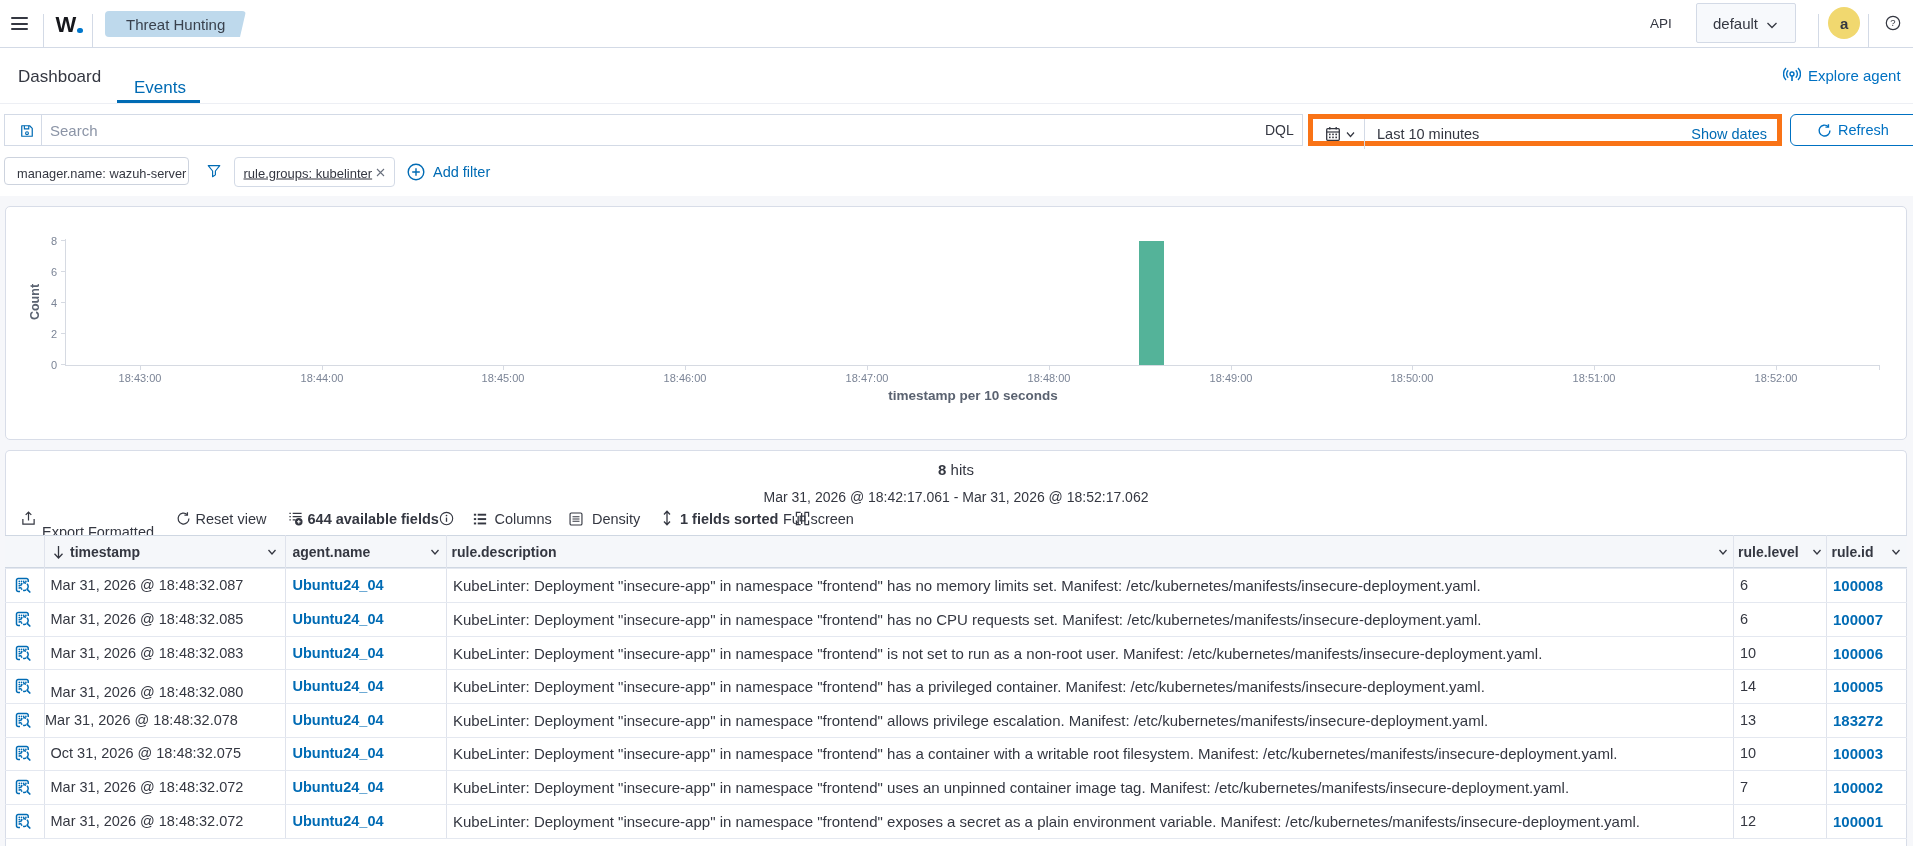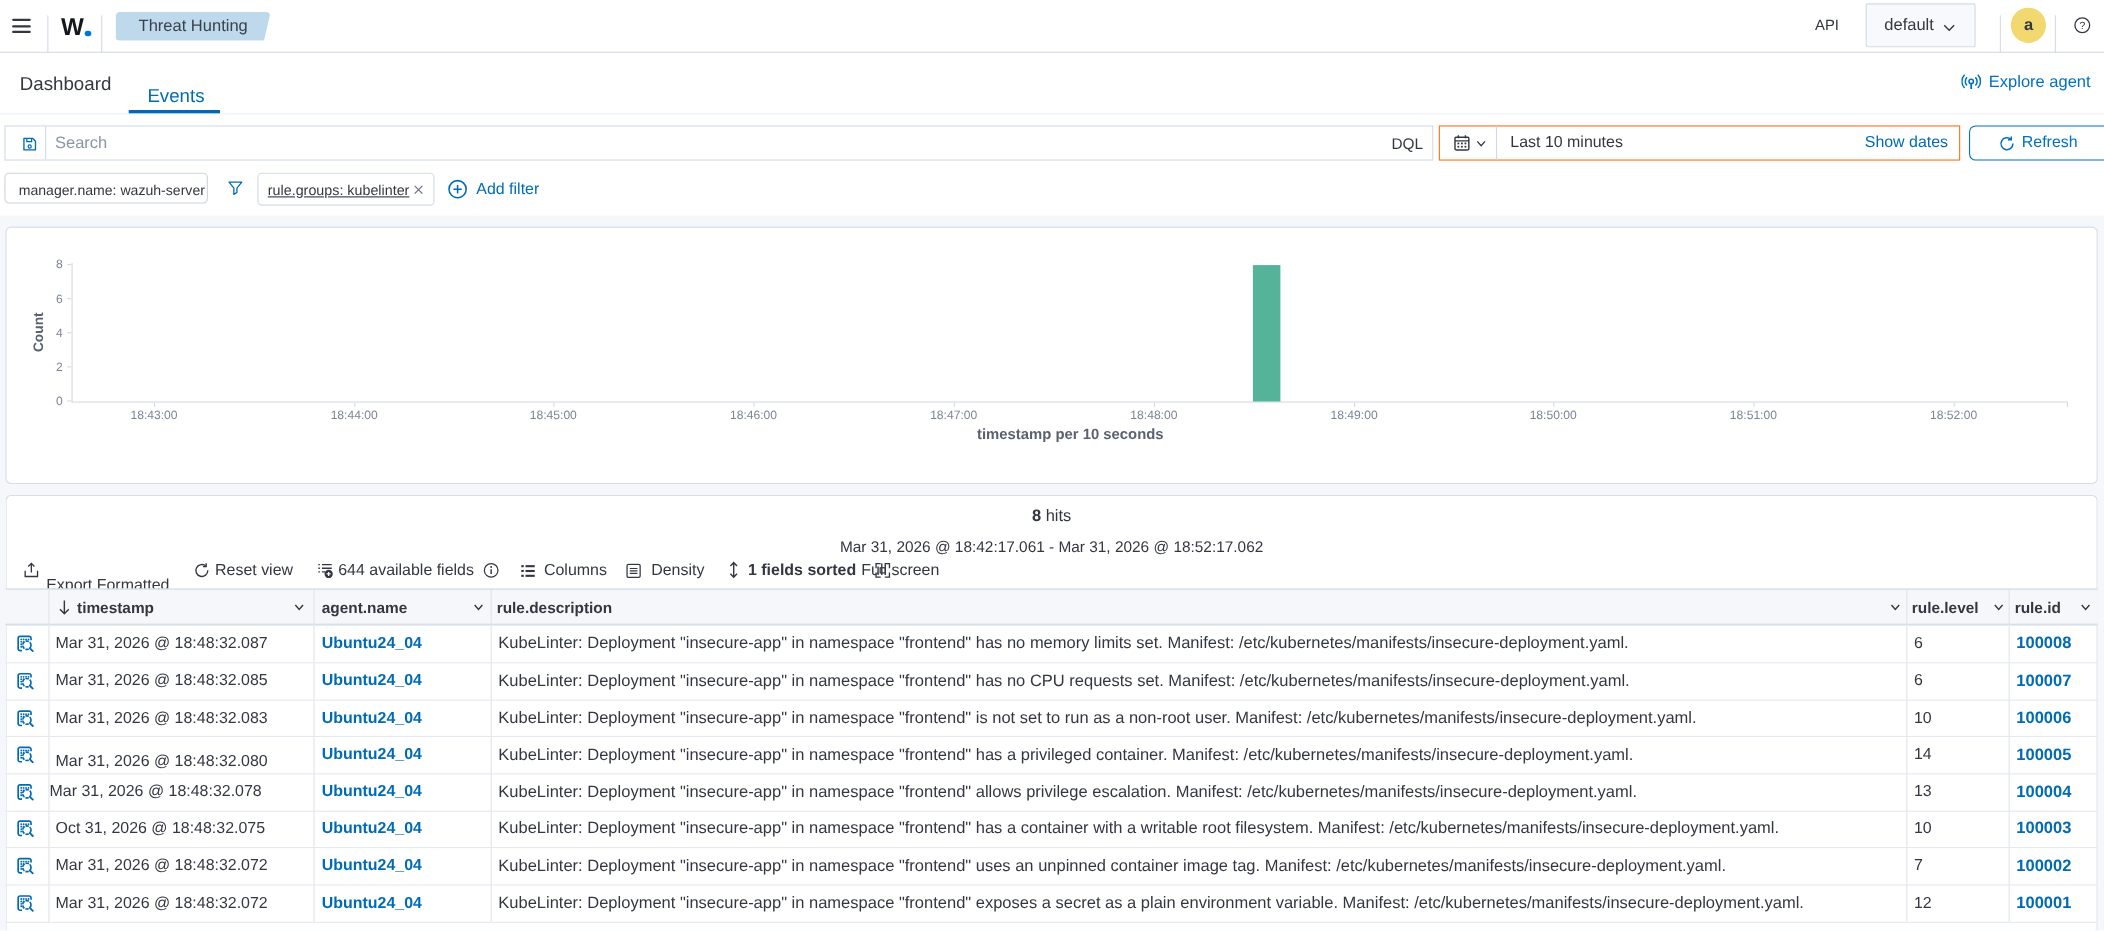--- a/index.html
+++ b/index.html
@@ -68,21 +68,21 @@
       <div class="abs" style="left:36px;top:0;width:1px;height:30px;background:#d3dae6;"></div>
       <svg class="abs" style="left:15px;top:9px;" width="14" height="14" viewBox="0 0 16 16">
         <path d="M2 2 H11 L14 5 V14 H2 Z" fill="none" stroke="#006bb4" stroke-width="1.4" stroke-linejoin="round"></path>
         <circle cx="8" cy="10.5" r="1.6" fill="none" stroke="#006bb4" stroke-width="1.3"></circle>
         <path d="M5 2 V5.5 H10 V2" fill="none" stroke="#006bb4" stroke-width="1.3"></path>
       </svg>
       <div class="abs vc" style="left:45px;top:15px;font-size:15px;color:#8b94a6;">Search</div>
       <div class="abs vc t" style="left:1260px;top:15px;font-size:14px;">DQL</div>
     </div>
 
-    <div class="abs" style="left:1308px;top:114px;width:474px;height:32px;background:#fff;border:1px solid #f97316;">
+    <div class="abs" style="left:1308px;top:114px;width:474px;height:32px;background:#fff;border:5px solid #f97316;">
       <div class="abs" style="left:51px;top:0;width:1px;height:30px;background:#d3dae6;"></div>
       <svg class="abs" style="left:12px;top:7px;" width="16" height="16" viewBox="0 0 16 16">
         <rect x="1.7" y="2.7" width="12.6" height="11.6" rx="1" fill="none" stroke="#343741" stroke-width="1.3"></rect>
         <path d="M1.7 6 H14.3" stroke="#343741" stroke-width="1.2"></path>
         <path d="M4.8 1 V3.6 M11.2 1 V3.6" stroke="#343741" stroke-width="1.3"></path>
         <g fill="#343741">
             <rect x="4" y="7.6" width="1.6" height="1.6"></rect>
             <rect x="7.2" y="7.6" width="1.6" height="1.6"></rect>
             <rect x="10.4" y="7.6" width="1.6" height="1.6"></rect>
             <rect x="4" y="10.6" width="1.6" height="1.6"></rect>
@@ -185,21 +185,21 @@
     <svg class="abs" style="left:176px;top:511px;" width="15" height="15" viewBox="0 0 16 16">
       <path d="M13.8 8 A5.8 5.8 0 1 1 12 3.9" fill="none" stroke="#343741" stroke-width="1.3"></path>
       <path d="M12.2 1.2 V4.4 H9" fill="none" stroke="#343741" stroke-width="1.3"></path>
     </svg>
     <div class="abs vc" style="left:195.5px;top:518.5px;">Reset view</div>
     <svg class="abs" style="left:288px;top:511px;" width="15" height="15" viewBox="0 0 16 16">
       <path d="M1.5 2.5 H3 M5 2.5 H14.5 M1.5 6 H3 M5 6 H14.5 M1.5 9.5 H3 M5 9.5 H8" stroke="#343741" stroke-width="1.3"></path>
       <circle cx="11.5" cy="11.5" r="4" fill="#343741"></circle>
       <path d="M11.5 9.6 V13.4 M9.6 11.5 H13.4" stroke="#fff" stroke-width="1.2"></path>
     </svg>
-    <div class="abs vc" style="left:307.5px;top:518.5px;">644 available fields</div>
+    <div class="abs vc" style="left:307.5px;top:518.5px;font-weight:bold;">644 available fields</div>
     <svg class="abs" style="left:439px;top:511px;" width="15" height="15" viewBox="0 0 16 16">
       <circle cx="8" cy="8" r="6.6" fill="none" stroke="#343741" stroke-width="1.2"></circle>
       <path d="M8 7 V11.5" stroke="#343741" stroke-width="1.4"></path>
       <circle cx="8" cy="4.8" r="0.9" fill="#343741"></circle>
     </svg>
     <svg class="abs" style="left:473px;top:512px;" width="14" height="14" viewBox="0 0 16 16">
       <g fill="#343741">
           <rect x="1" y="2" width="2.6" height="2.2"></rect>
           <rect x="1" y="7" width="2.6" height="2.2"></rect>
           <rect x="1" y="12" width="2.6" height="2.2"></rect>
@@ -356,21 +356,21 @@
           <circle cx="4.3" cy="8.7" r="0.85"></circle>
           <circle cx="4.3" cy="10.9" r="0.85"></circle>
         </g>
         <circle cx="9.4" cy="9.6" r="3.8" fill="none" stroke="#006bb4" stroke-width="1.5" stroke-dasharray="3.1 0.95"></circle>
         <path d="M12.2 12.4 L14.8 15" stroke="#006bb4" stroke-width="1.7" stroke-linecap="round"></path>
       </svg>
     <div class="abs vc" style="left:45px;top:719.8px;">Mar 31, 2026 @ 18:48:32.078</div>
     <div class="abs vc" style="left:292.5px;top:719.8px;font-weight:bold;color:#006bb4;">Ubuntu24_04</div>
     <div class="abs vc" style="font-size:15px;left:453px;top:719.8px;">KubeLinter: Deployment "insecure-app" in namespace "frontend" allows privilege escalation. Manifest: /etc/kubernetes/manifests/insecure-deployment.yaml.</div>
     <div class="abs vc" style="left:1740px;top:719.8px;">13</div>
-    <div class="abs vc" style="left:1833px;top:719.8px;font-weight:bold;color:#006bb4;font-size:15px;">100004</div>
+    <div class="abs vc" style="left:1833px;top:719.8px;font-weight:bold;color:#006bb4;font-size:15px;">183272</div>
     <svg class="abs" style="left:15px;top:753.4px;transform:translateY(-50%);" width="16" height="16" viewBox="0 0 16 16">
         <path d="M13.2 5 V3.2 A1.7 1.7 0 0 0 11.5 1.5 H3.2 A1.7 1.7 0 0 0 1.5 3.2 V12.8 A1.7 1.7 0 0 0 3.2 14.5 H5" fill="none" stroke="#006bb4" stroke-width="1.5"></path>
         <g fill="#006bb4">
           <circle cx="4.3" cy="4.3" r="0.85"></circle>
           <circle cx="6.5" cy="4.3" r="0.85"></circle>
           <circle cx="8.7" cy="4.3" r="0.85"></circle>
           <circle cx="10.9" cy="4.3" r="0.85"></circle>
           <circle cx="4.3" cy="6.5" r="0.85"></circle>
           <circle cx="6.5" cy="6.5" r="0.85"></circle>
           <circle cx="4.3" cy="8.7" r="0.85"></circle>

